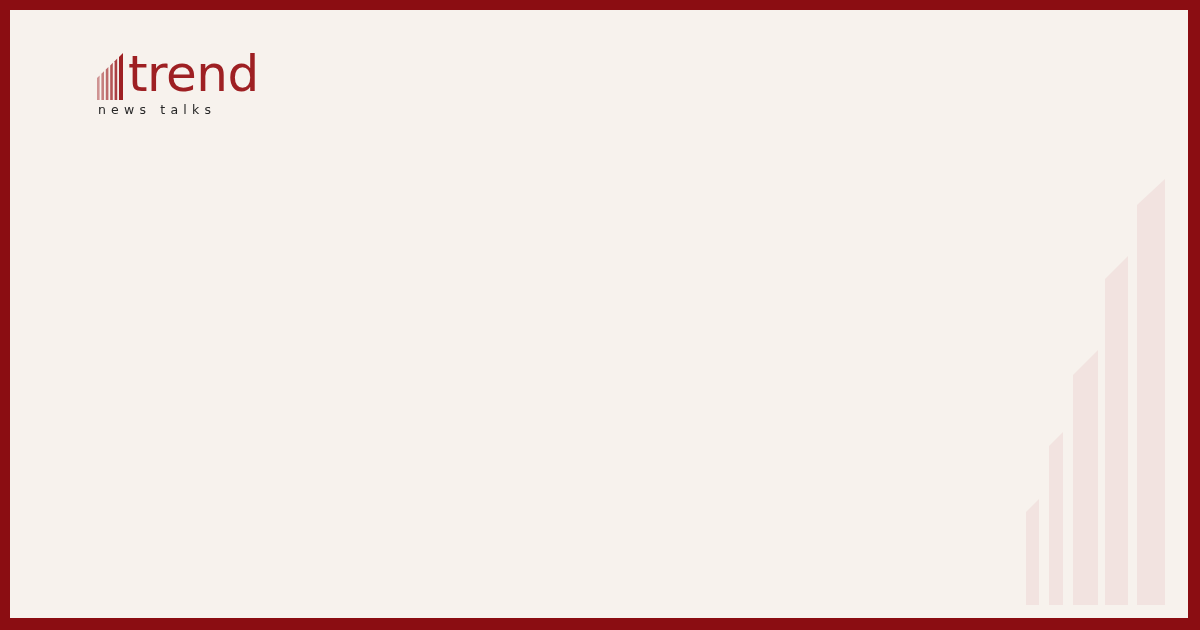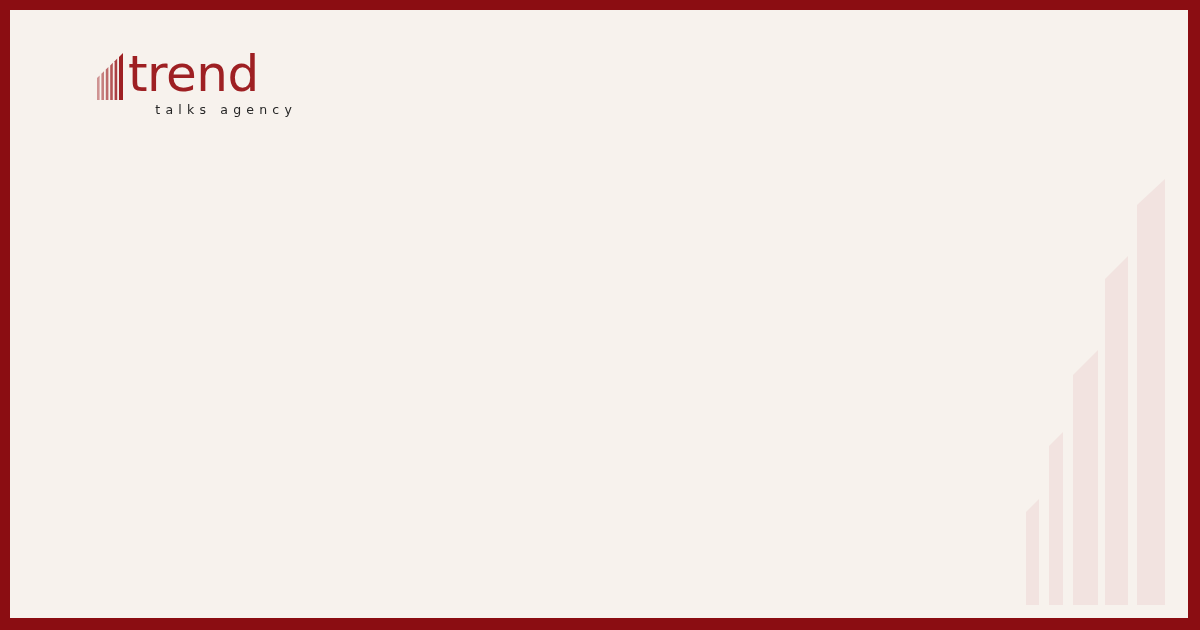--- a/index.html
+++ b/index.html
@@ -24,21 +24,20 @@
   }
 
   #card-canvas {
     position: absolute;
     left: 10px;
     top: 10px;
     right: 12px;
     bottom: 12px;
     background: #f7f2ed;
     overflow: hidden;
-    text-align: right;
   }
 
   
   #decor-bars {
     position: absolute;
     right: 13px;
     top: 150px;
     width: 155px;
     height: 448px;
     pointer-events: none;
@@ -136,18 +135,18 @@
               <polygon points="4.4,25.8 7.0,23.2 7.0,52 4.4,52" opacity="0.55"></polygon>
               <polygon points="8.8,21.6 11.4,19.0 11.4,52 8.8,52" opacity="0.65"></polygon>
               <polygon points="13.2,17.4 15.8,14.8 15.8,52 13.2,52" opacity="0.75"></polygon>
               <polygon points="17.6,13.2 20.2,10.6 20.2,52 17.6,52" opacity="0.85"></polygon>
               <polygon points="22.0,9.0 26.0,5.0 26.0,52 22.0,52" opacity="1"></polygon>
             </g>
           </svg>
         </span>
         <span id="logo-wordmark">trend</span>
       </div>
-      <div id="logo-tagline">talks agency</div>
+      <div id="logo-tagline">news talks</div>
     </div>
 
 
   </div>
 </div>
 
 </body></html>

